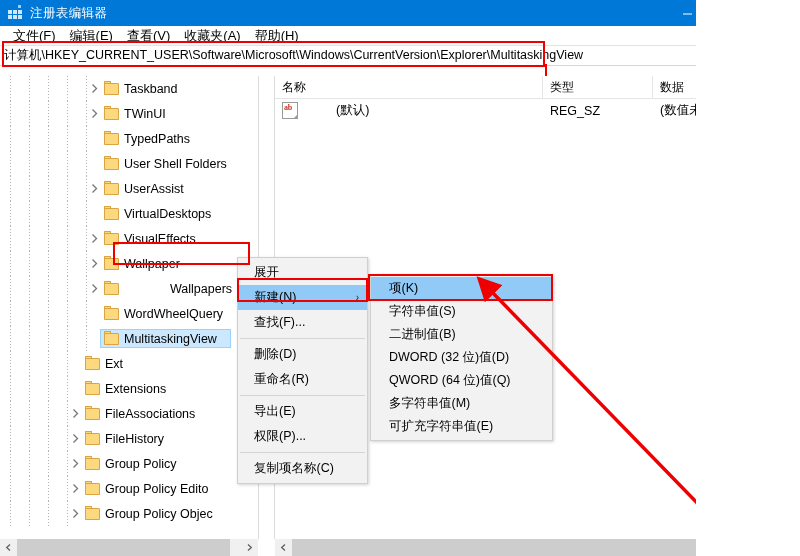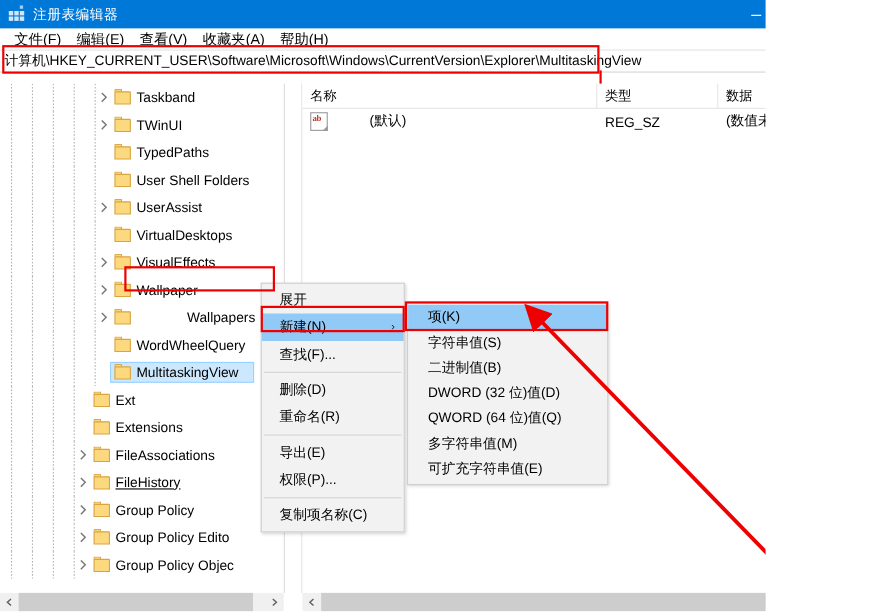--- a/index.html
+++ b/index.html
@@ -639,21 +639,21 @@
             </div>
             <div class="chev" style="left: 69px; top: 6px;">
               <svg width="13" height="13" viewBox="0 0 13 13">
                 <polyline points="4.5,2.5 8.5,6.5 4.5,10.5" fill="none" stroke="#767676" stroke-width="1.3"></polyline>
               </svg>
             </div>
             <div class="folder" style="left: 85px; top: 6px;">
               <div class="fold-tab"></div>
               <div class="fold-back"></div>
             </div>
-            <div class="tree-label" style="left: 105px; text-decoration: underline;">FileHistory</div>
+            <div class="tree-label" style="left: 105px;">FileHistory</div>
           </div>
           <div class="tree-row">
             <div class="guides">
               <div class="guide" style="left: 10px;"></div>
               <div class="guide" style="left: 29px;"></div>
               <div class="guide" style="left: 48px;"></div>
               <div class="guide" style="left: 67px;"></div>
             </div>
             <div class="chev" style="left: 69px; top: 6px;">
               <svg width="13" height="13" viewBox="0 0 13 13">

